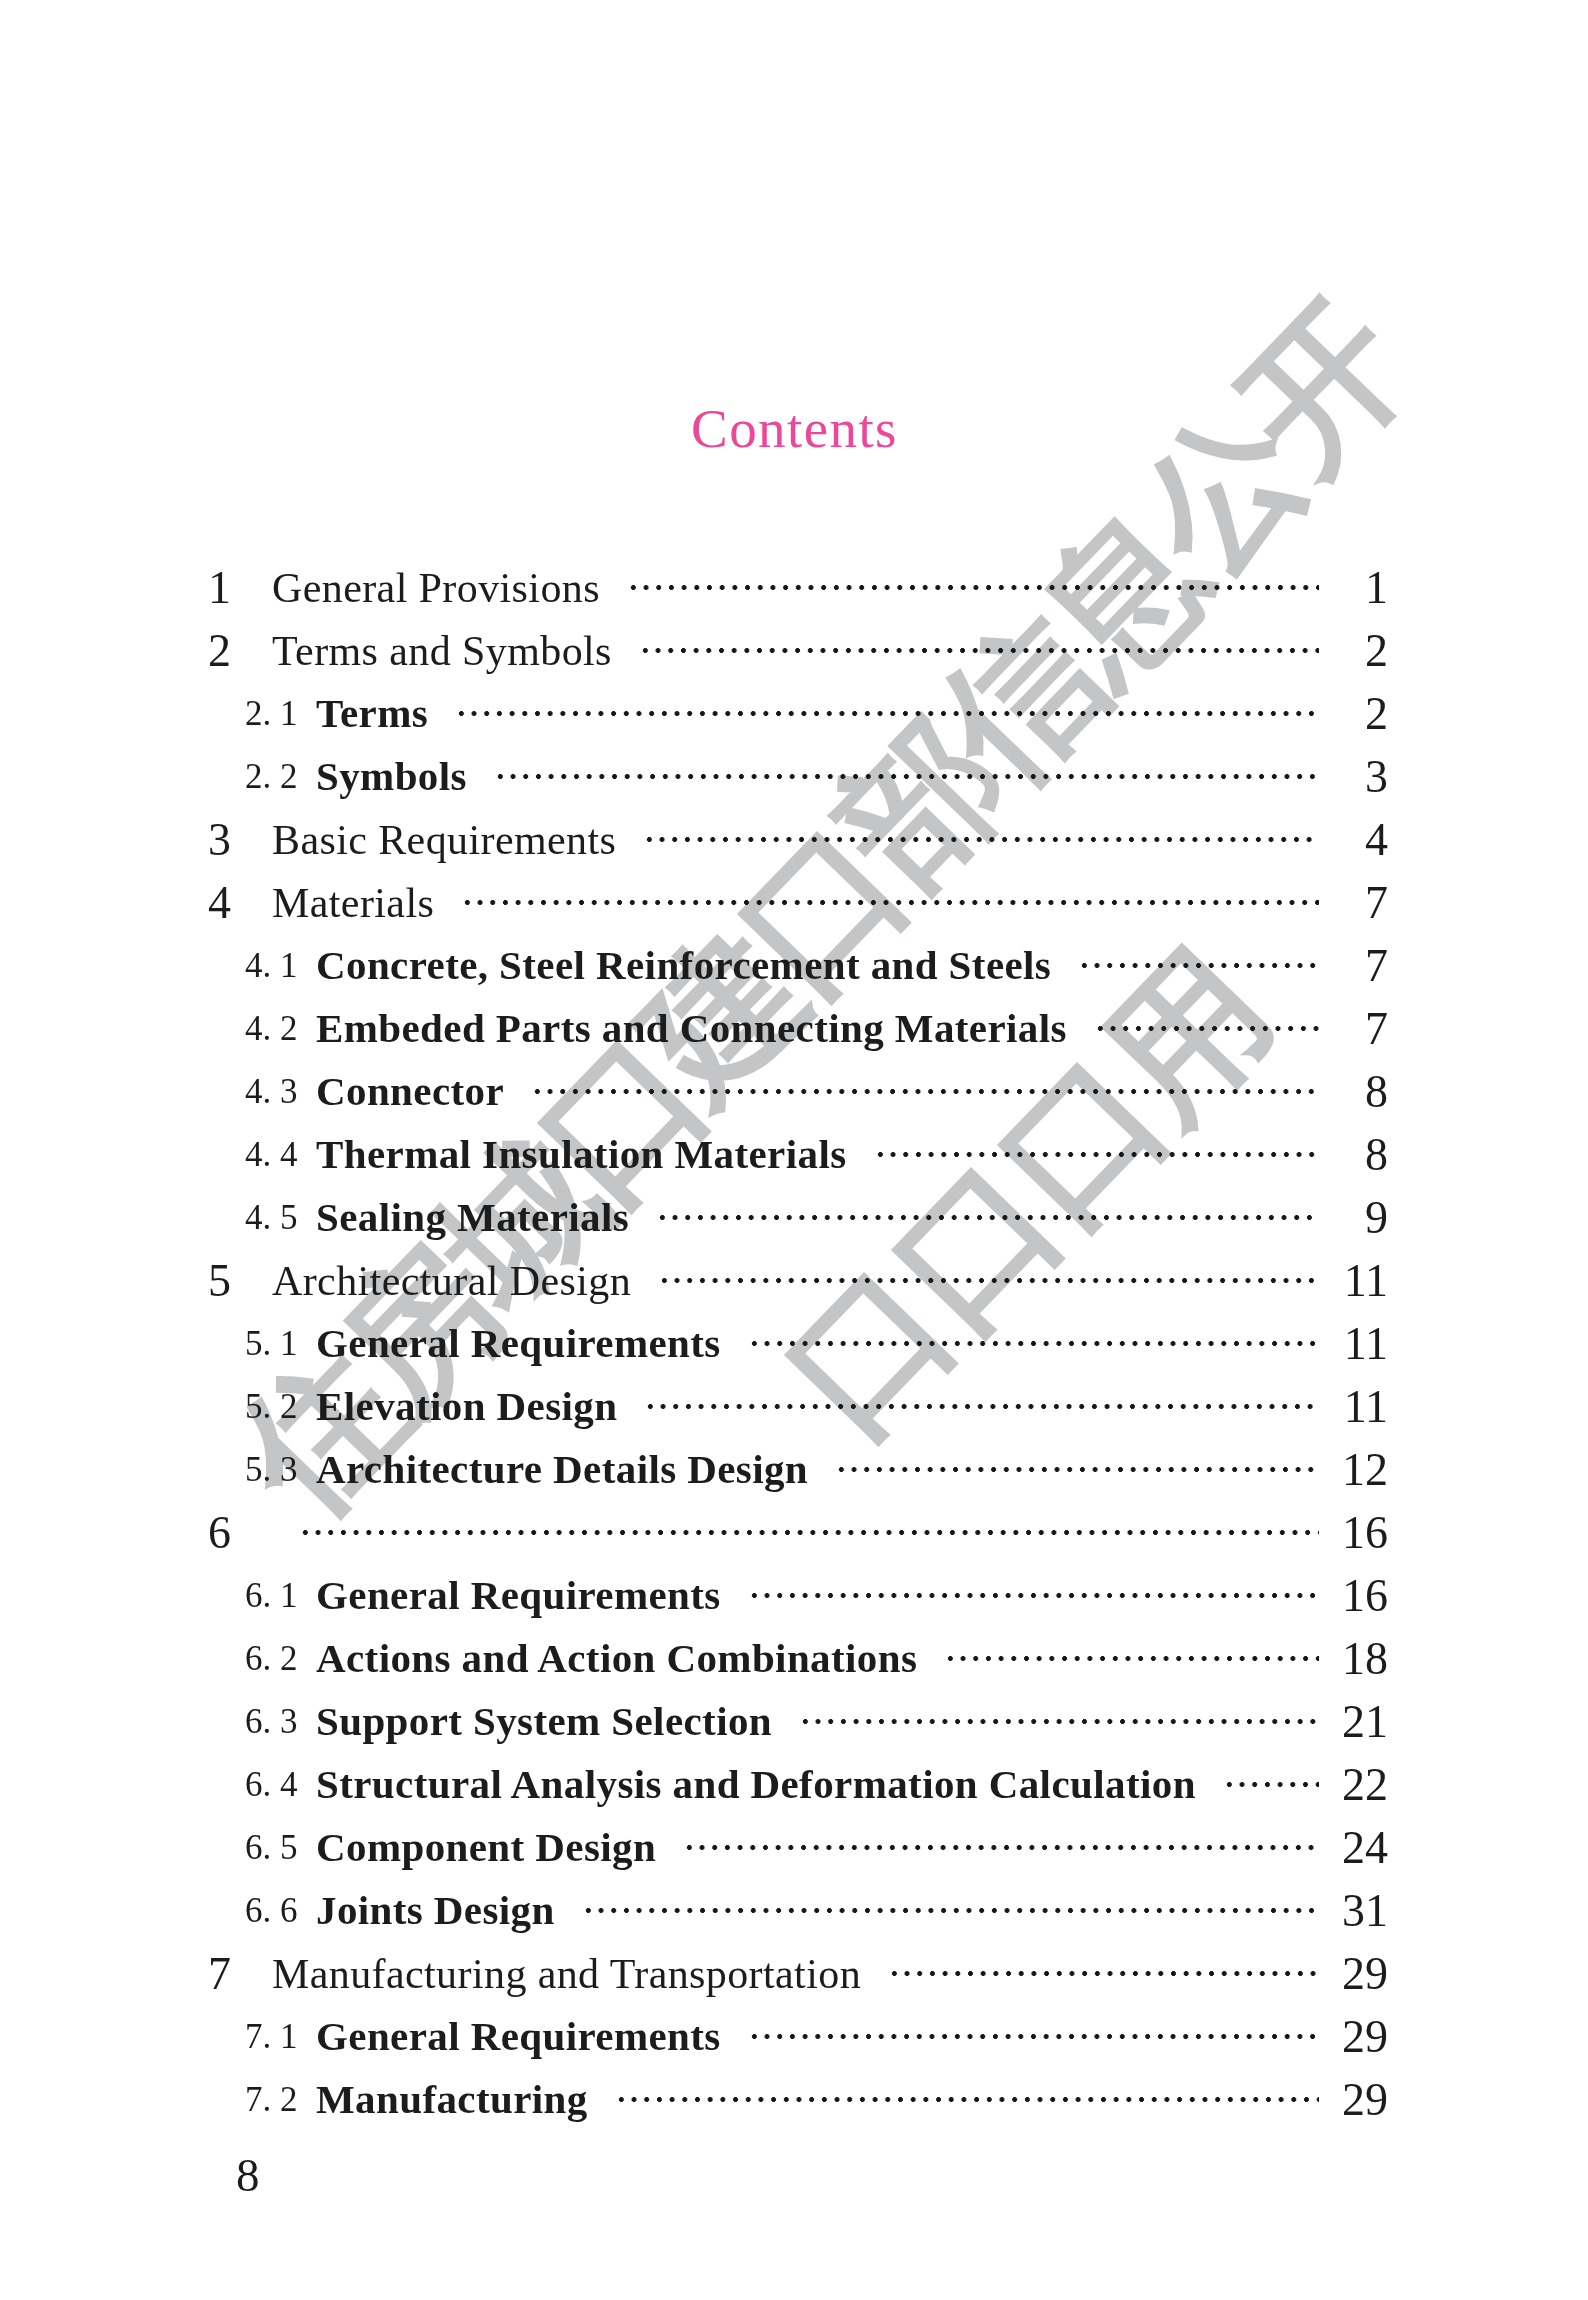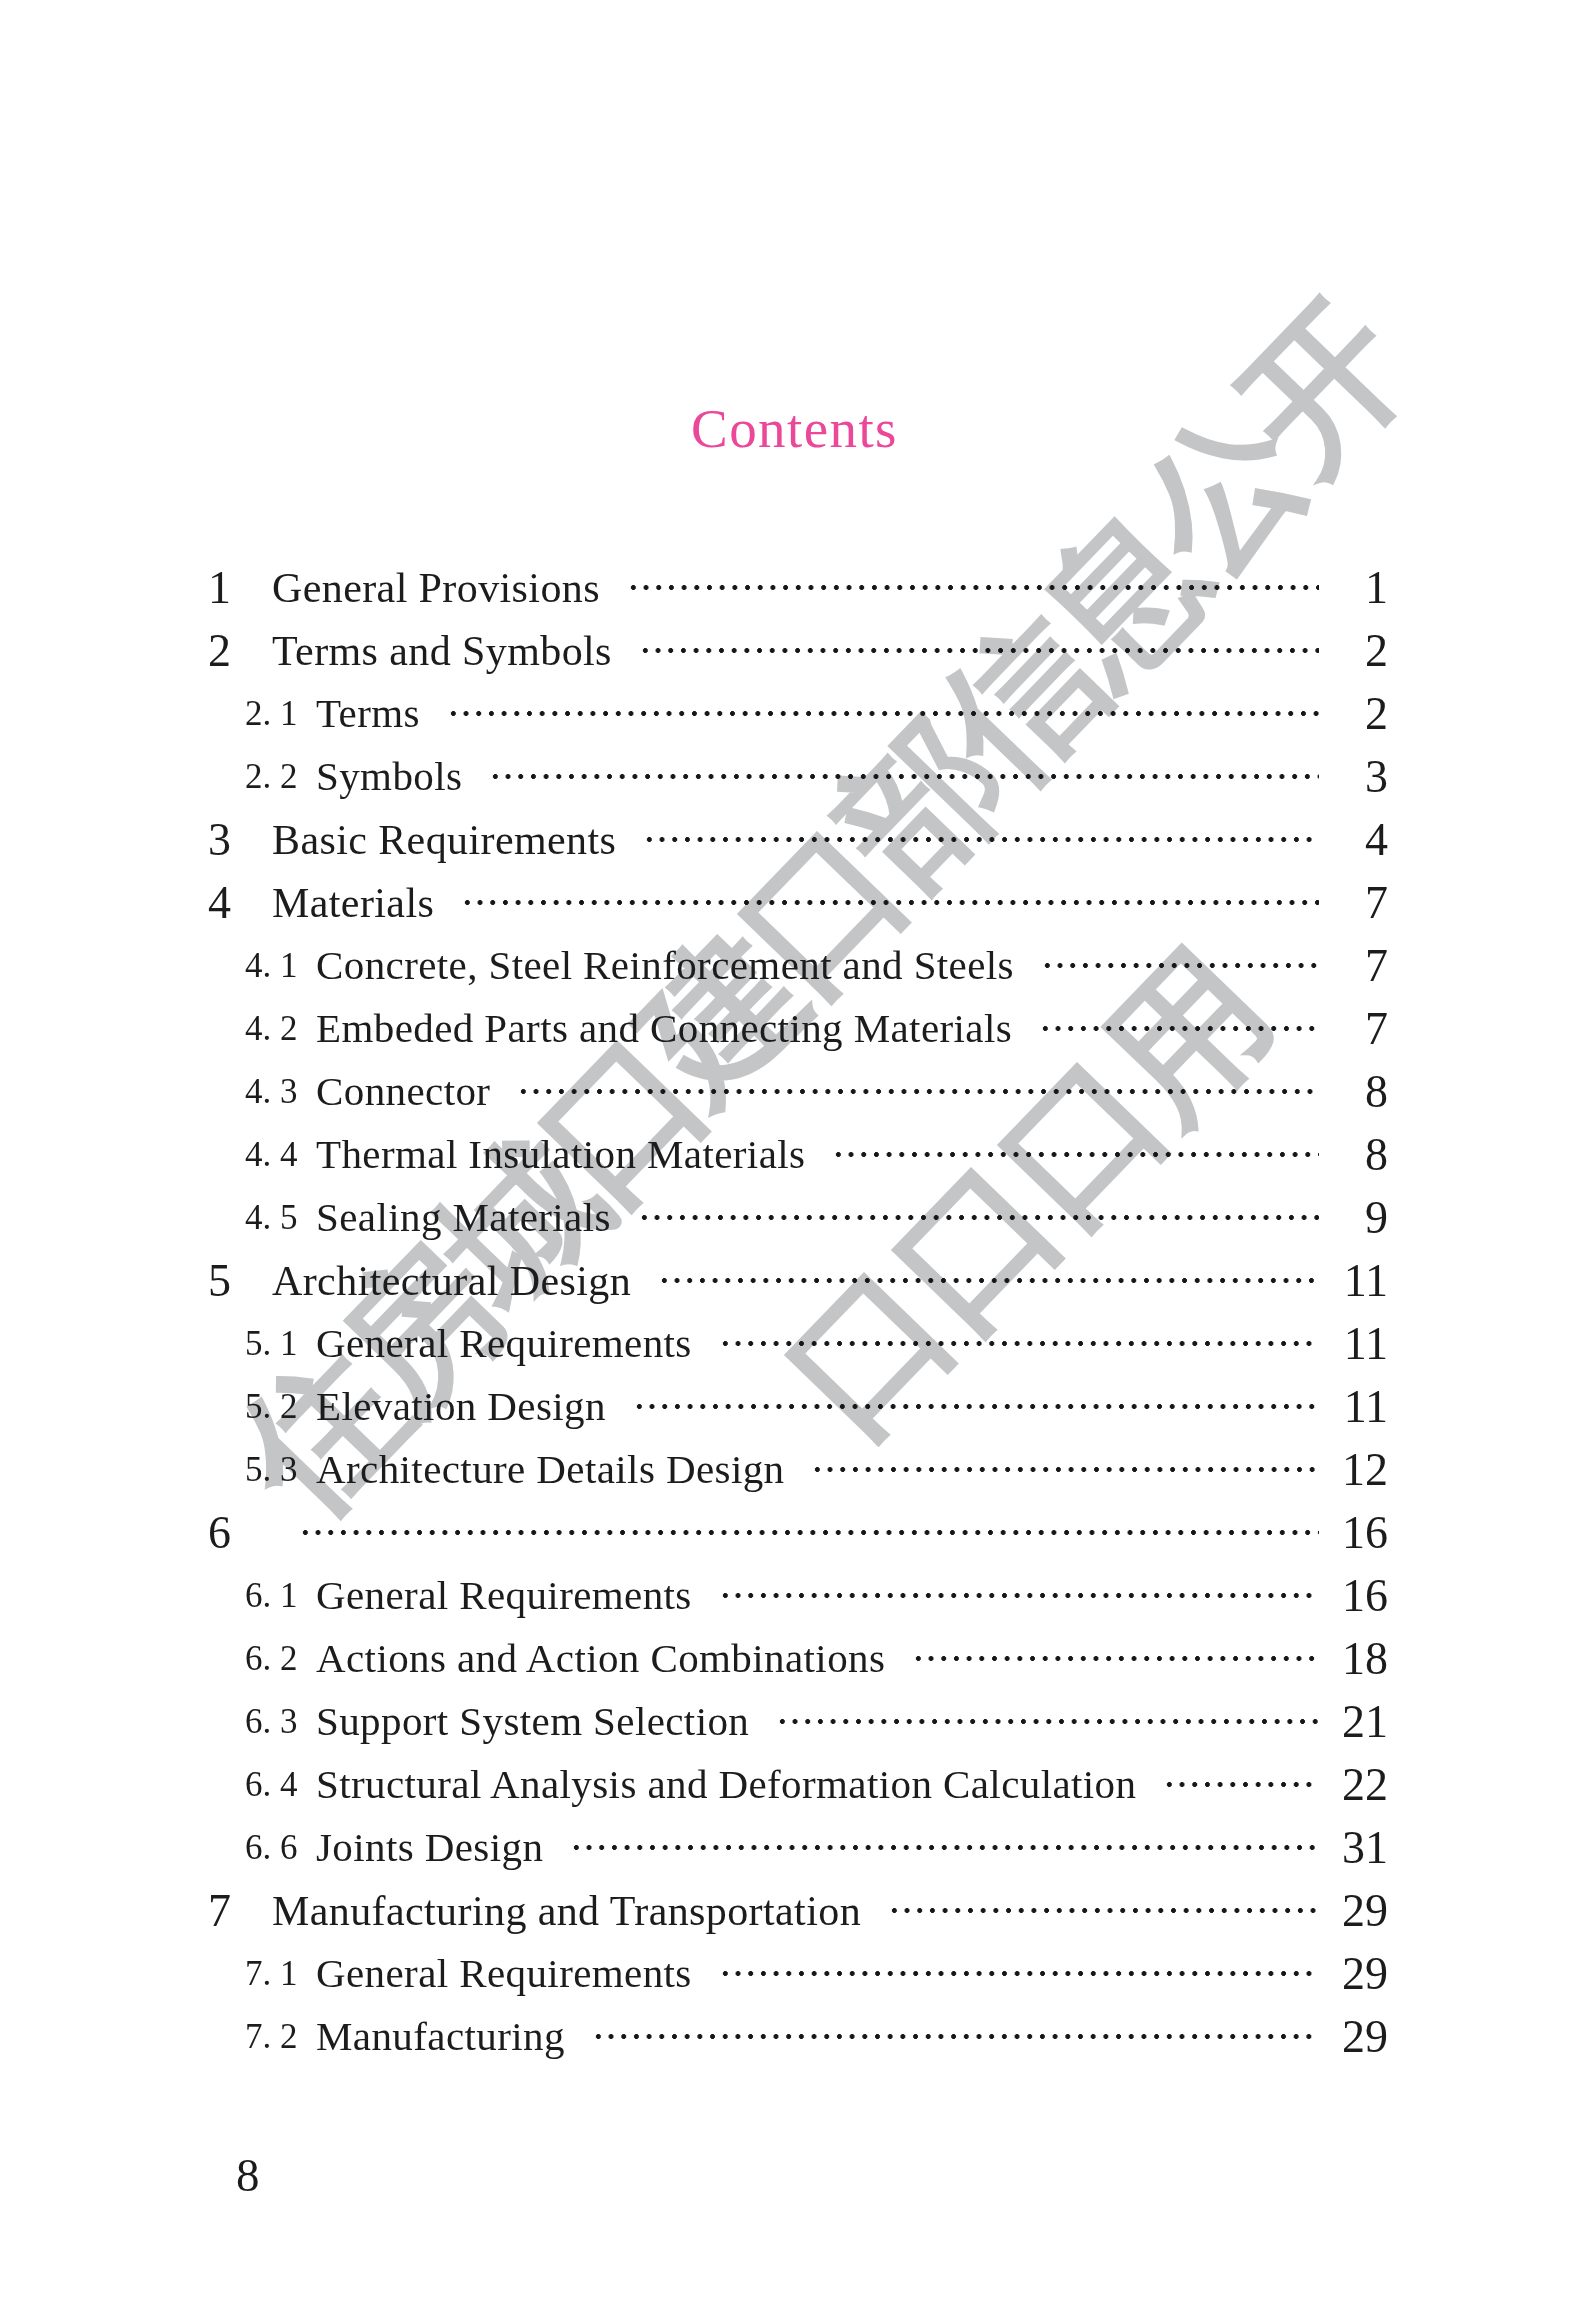--- a/index.html
+++ b/index.html
@@ -79,21 +79,21 @@
     margin-left: 37px;
     width: 71px;
     font-size: 35px;
   }
   .row .label {
     flex: 0 0 auto;
     line-height: 1;
     letter-spacing: 0.4px;
   }
   .row.lv1 .label { font-size: 42px; }
-  .row.lv2 .label { font-size: 41px; }
+  .row.lv2 .label { font-size: 41px; font-weight: bold; }
 
   .leader {
     flex: 1 1 auto;
     min-width: 35px;
     height: 12.5px;
     margin-left: 27px;
     margin-right: 15.4px;
     background-image: radial-gradient(circle, #161616 2.1px, transparent 2.7px);
     background-size: 12.7px 12.5px;
     background-repeat: repeat-x;
@@ -257,20 +257,26 @@
           <span class="leader"></span>
           <span class="pg">21</span>
         </div>
         <div class="row lv2">
           <span class="num">6. 4</span>
           <span class="label">Structural Analysis and Deformation Calculation</span>
           <span class="leader"></span>
           <span class="pg">22</span>
         </div>
         <div class="row lv2">
+          <span class="num">6. 5</span>
+          <span class="label">Component Design</span>
+          <span class="leader"></span>
+          <span class="pg">24</span>
+        </div>
+        <div class="row lv2">
           <span class="num">6. 6</span>
           <span class="label">Joints Design</span>
           <span class="leader"></span>
           <span class="pg">31</span>
         </div>
         <div class="row lv1">
           <span class="num">7</span>
           <span class="label">Manufacturing and Transportation</span>
           <span class="leader"></span>
           <span class="pg">29</span>

